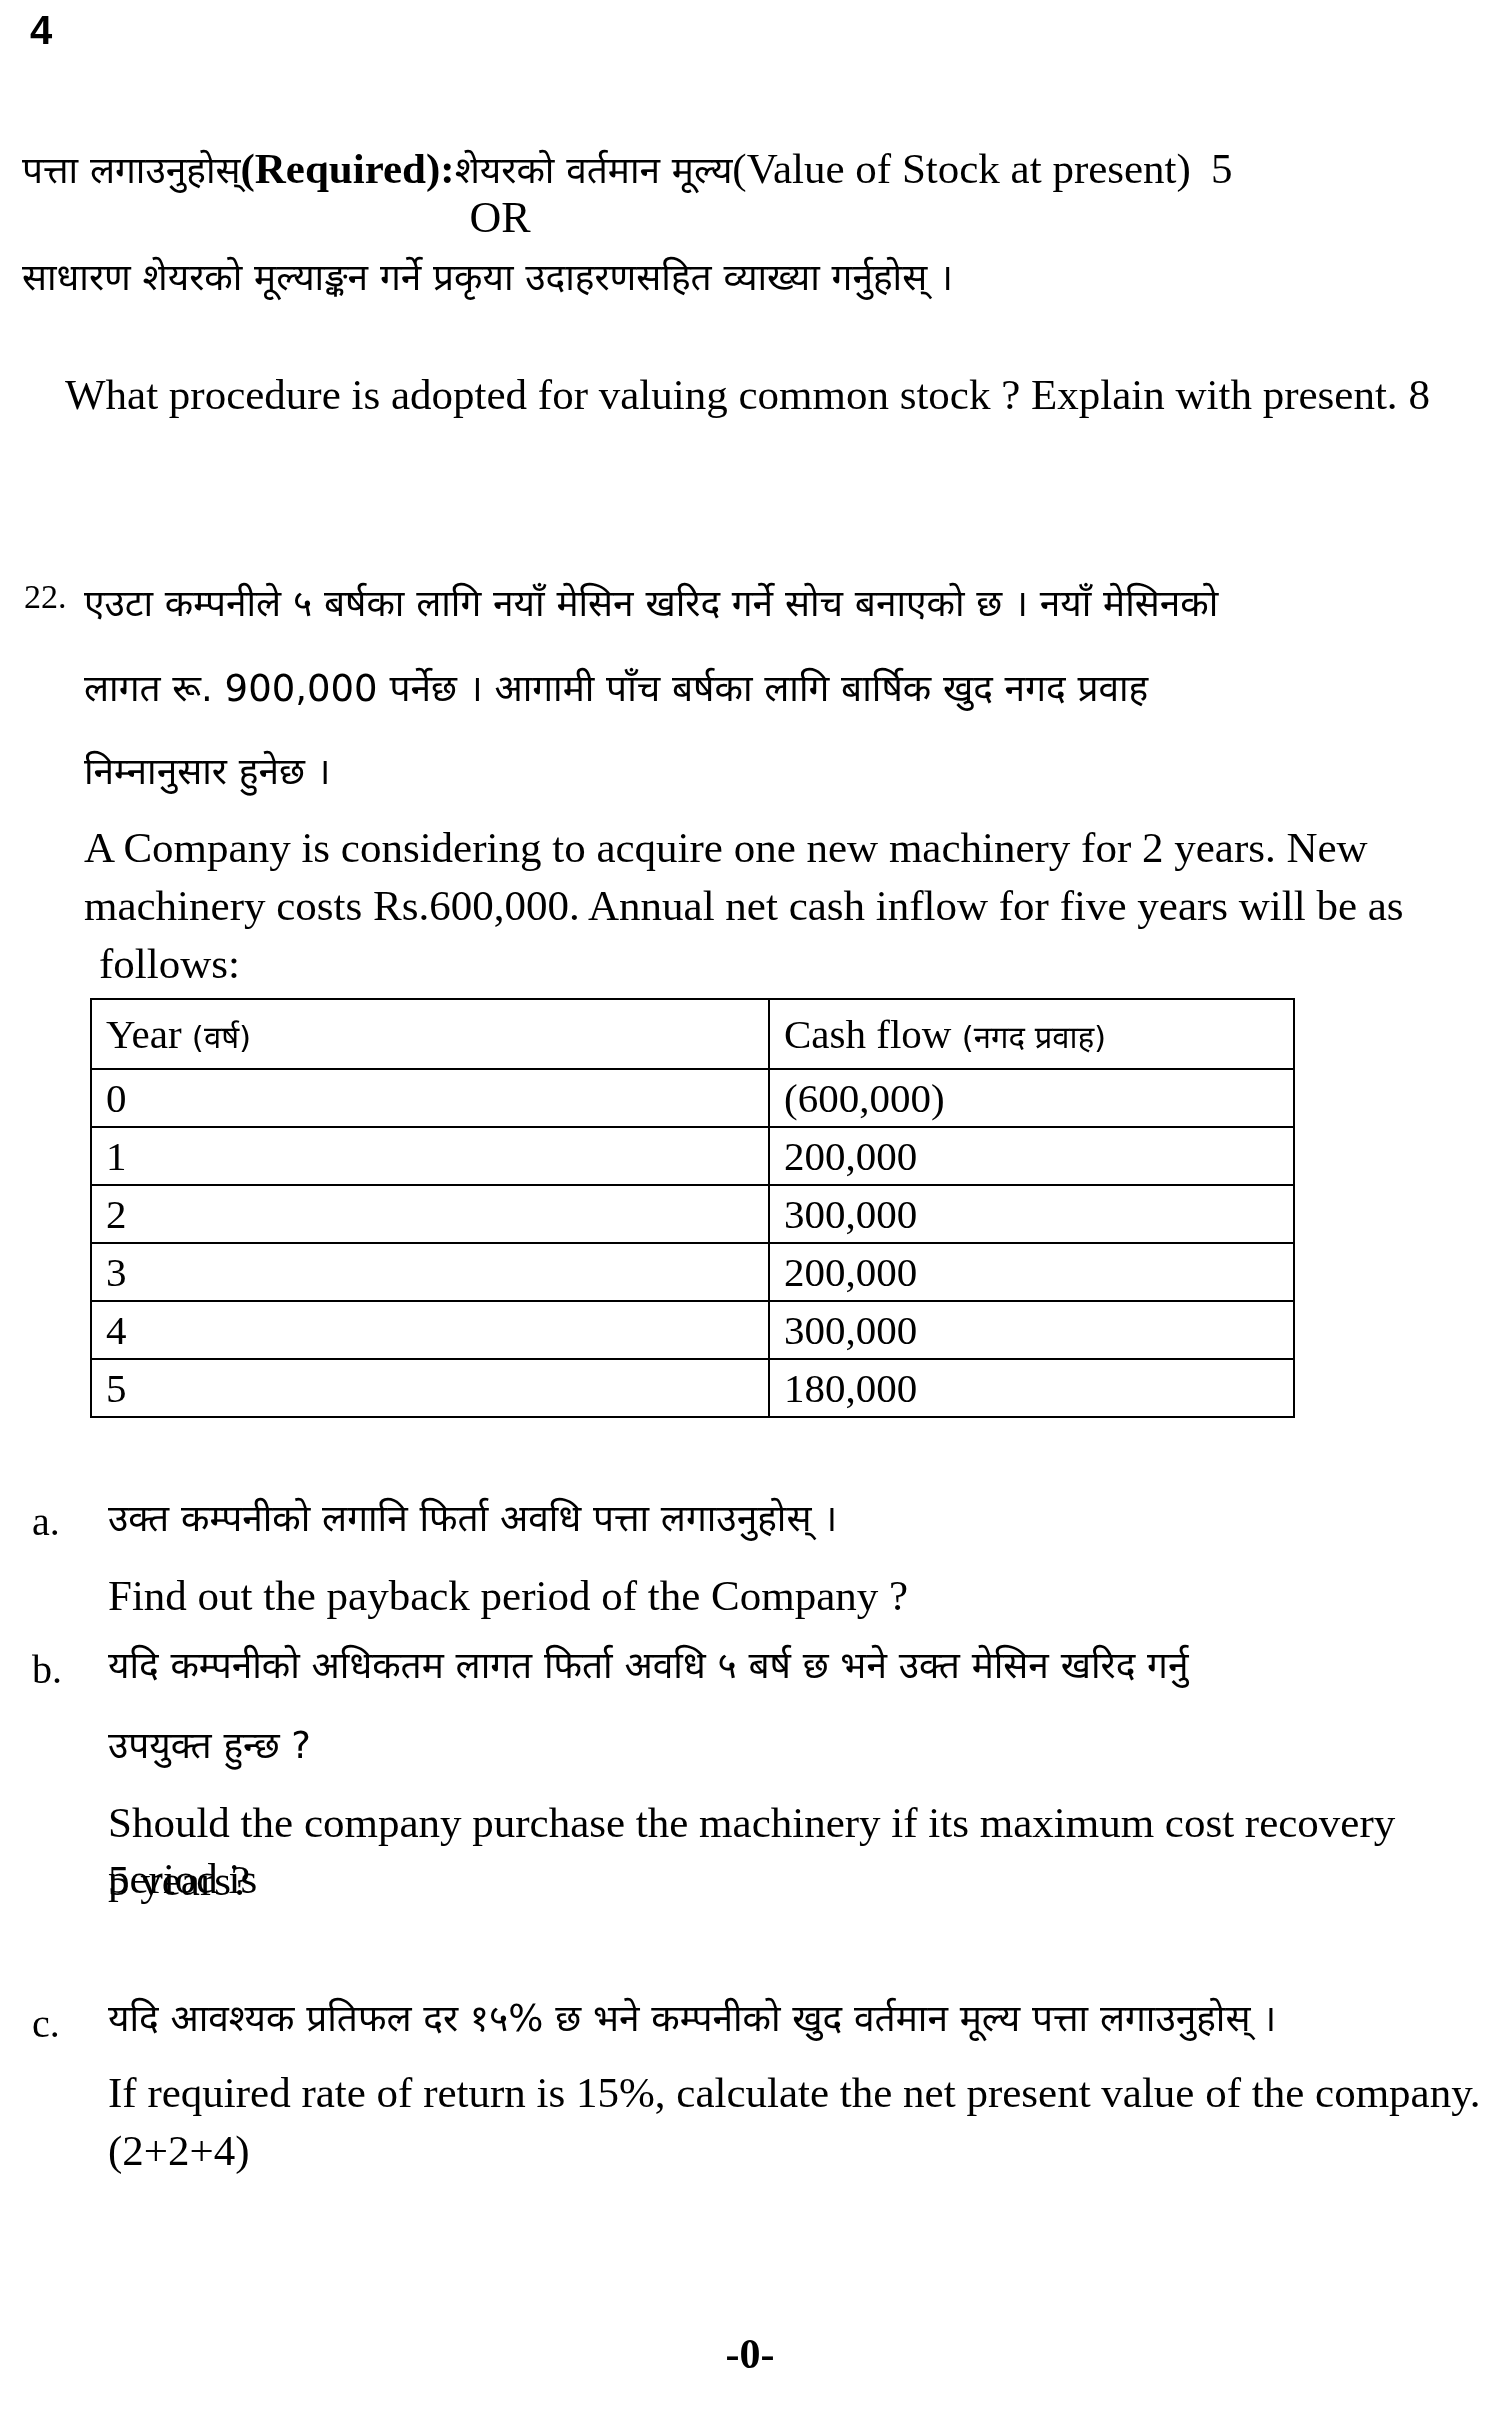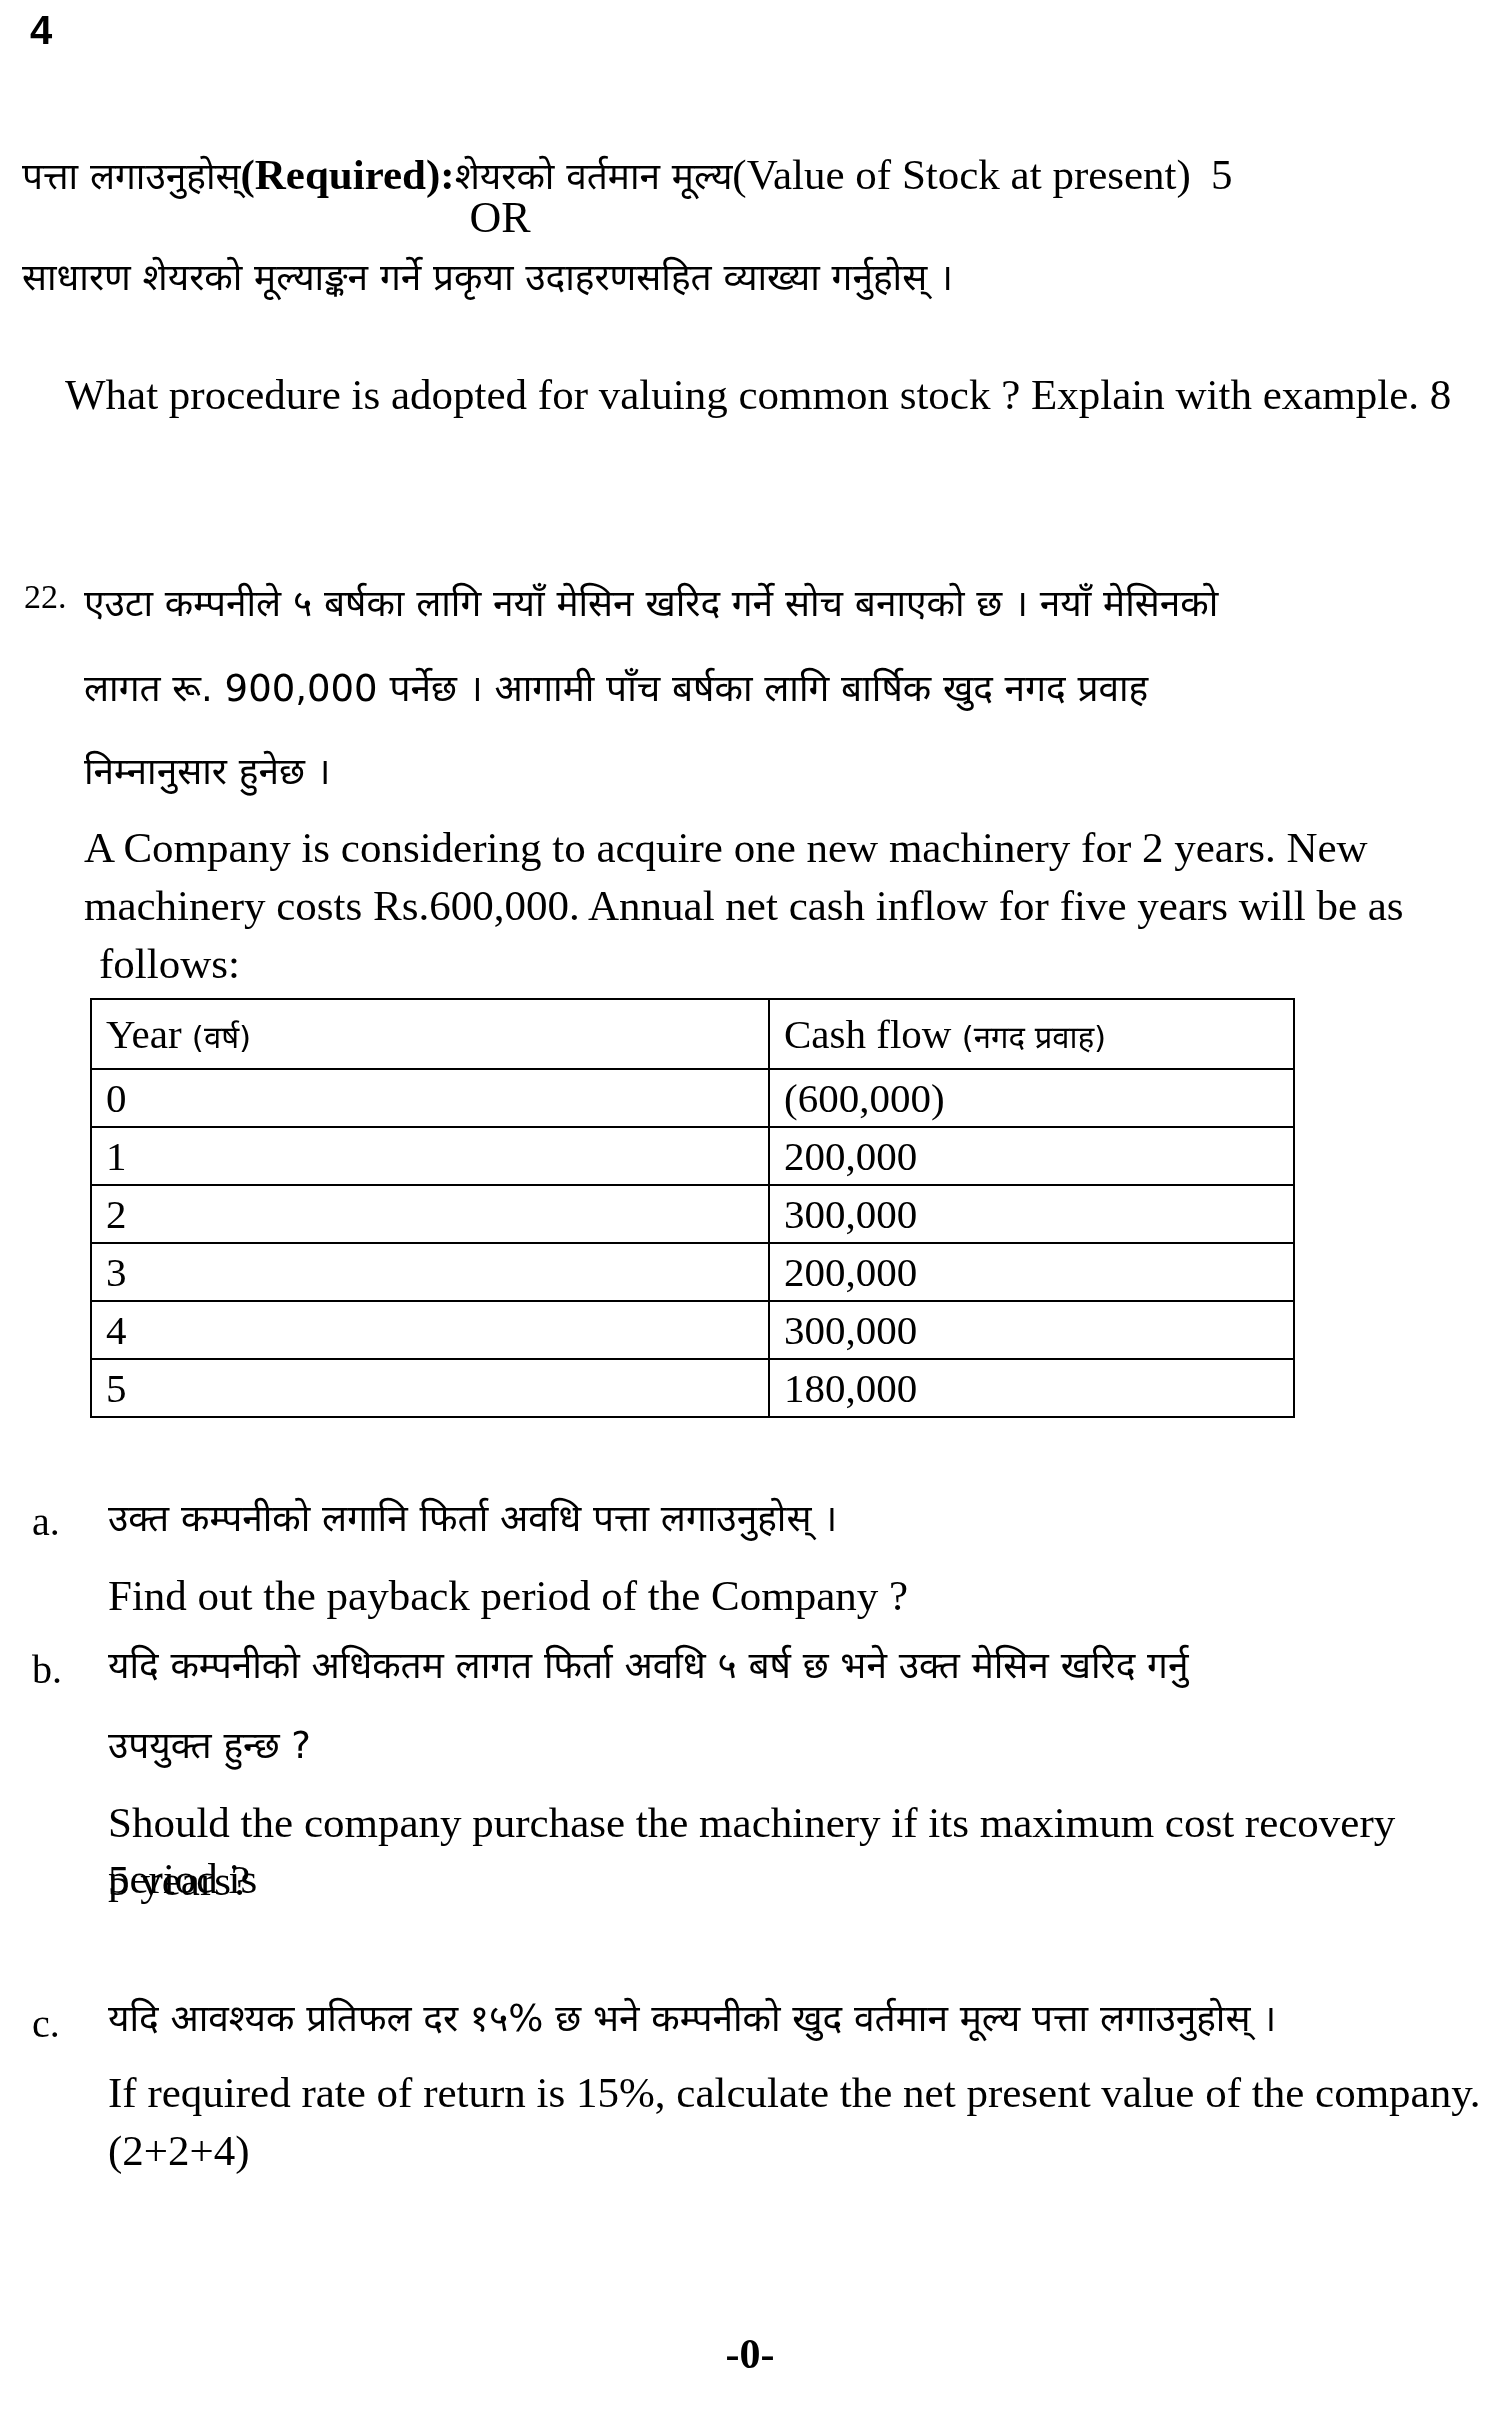--- a/index.html
+++ b/index.html
@@ -52,21 +52,20 @@
     font-size: 37px;
     line-height: 1.25;
     font-family: "DejaVu Sans", sans-serif;
     display: flex;
     align-items: baseline;
     flex-wrap: nowrap;
   }
   .line-required .lat {
     font-family: "Liberation Serif", "DejaVu Serif", serif;
     font-size: 43px;
-    margin-top: 6px;
   }
   .line-required .sp { display: inline-block; width: 10px; }
 
   .or-line {
     position: absolute;
     left: 0;
     top: 192px;
     width: 1000px;
     text-align: center;
     font-size: 44px;
@@ -144,21 +143,21 @@
     <span class="sp"></span>
     <span class="sp"></span>
     <span class="lat">5</span>
   </div>
 
   <div class="or-line">OR</div>
 
   <div class="txt dev" style="left:22px; top:254px; width:1430px;">साधारण शेयरको मूल्याङ्कन गर्ने प्रकृया उदाहरणसहित व्याख्या गर्नुहोस् ।</div>
 
   <div class="txt eng" style="left:22px; top:311px; width:1430px;">
-    <span>What procedure is adopted for valuing common stock ? Explain with example.</span><span class="marks"> </span><span class="marks">8</span>
+    <span>What procedure is adopted for valuing common stock ? Explain with present.</span><span class="marks"> </span><span class="marks">8</span>
   </div>
 
   <div class="q22-num">22.</div>
 
   <div class="txt dev" style="left:84px; top:580px; width:1400px;">एउटा कम्पनीले ५ बर्षका लागि नयाँ मेसिन खरिद गर्ने सोच बनाएको छ । नयाँ मेसिनको</div>
   <div class="txt dev" style="left:84px; top:665px; width:1360px;">लागत रू. 900,000 पर्नेछ । आगामी पाँच बर्षका लागि बार्षिक खुद नगद प्रवाह</div>
   <div class="txt dev" style="left:84px; top:748px; width:1360px;">निम्नानुसार हुनेछ ।</div>
 
   <div class="txt eng" style="left:84px; top:820px; width:1400px;">A Company is considering to acquire one new machinery for 2 years. New</div>
   <div class="txt eng" style="left:84px; top:878px; width:1400px;">machinery costs Rs.600,000. Annual net cash inflow for five years will be as</div>

